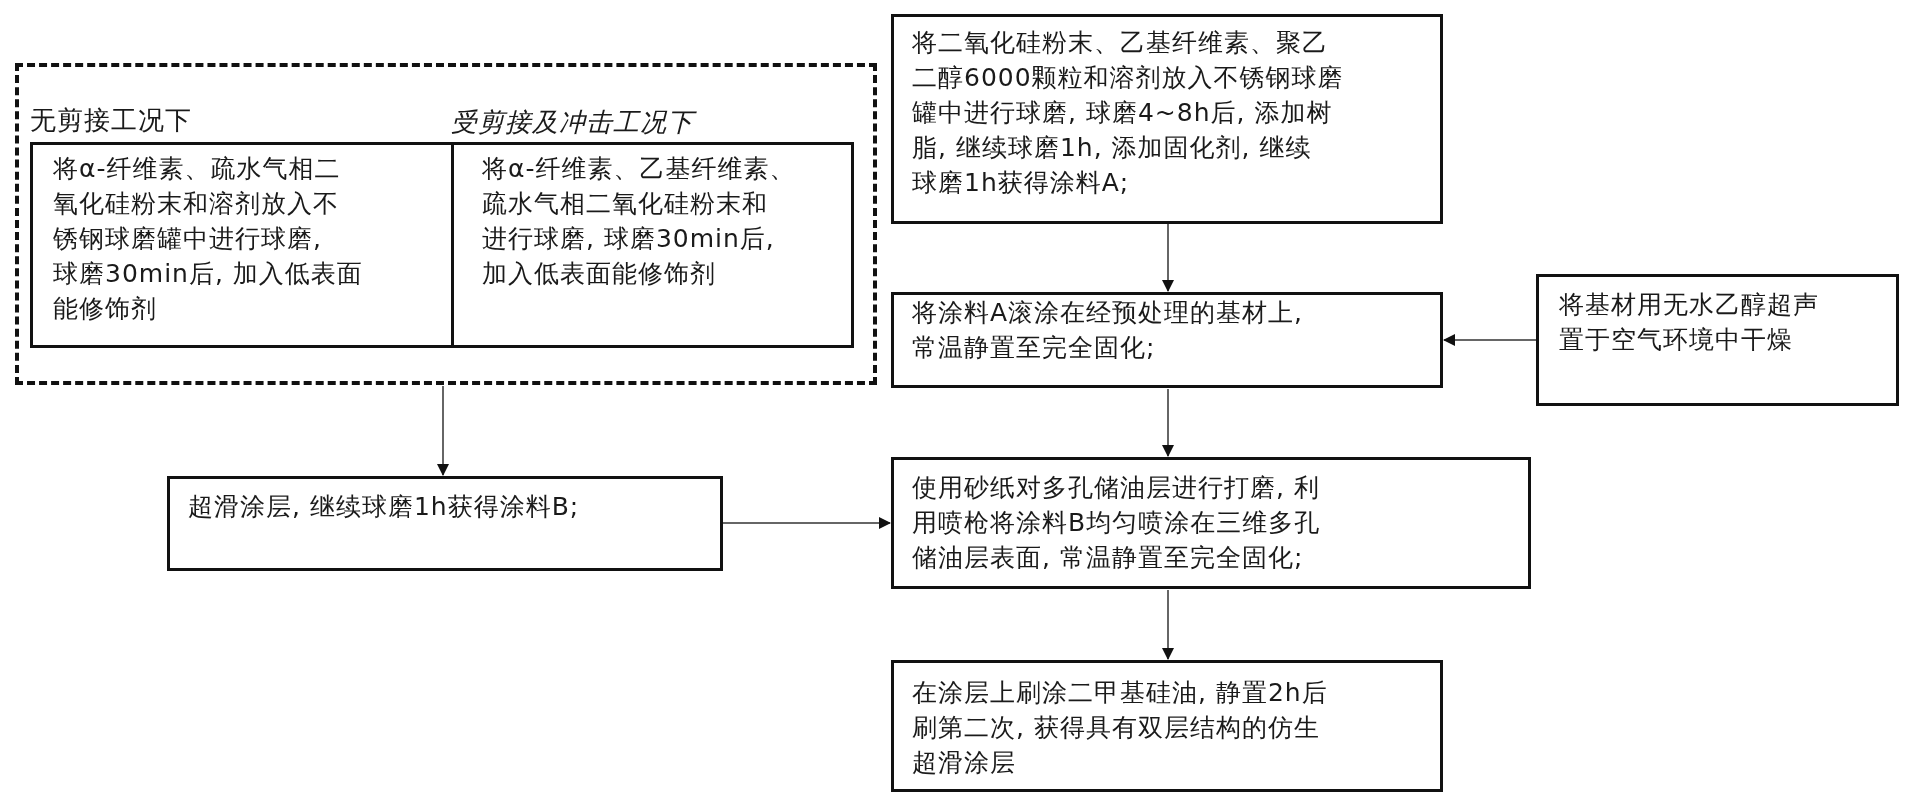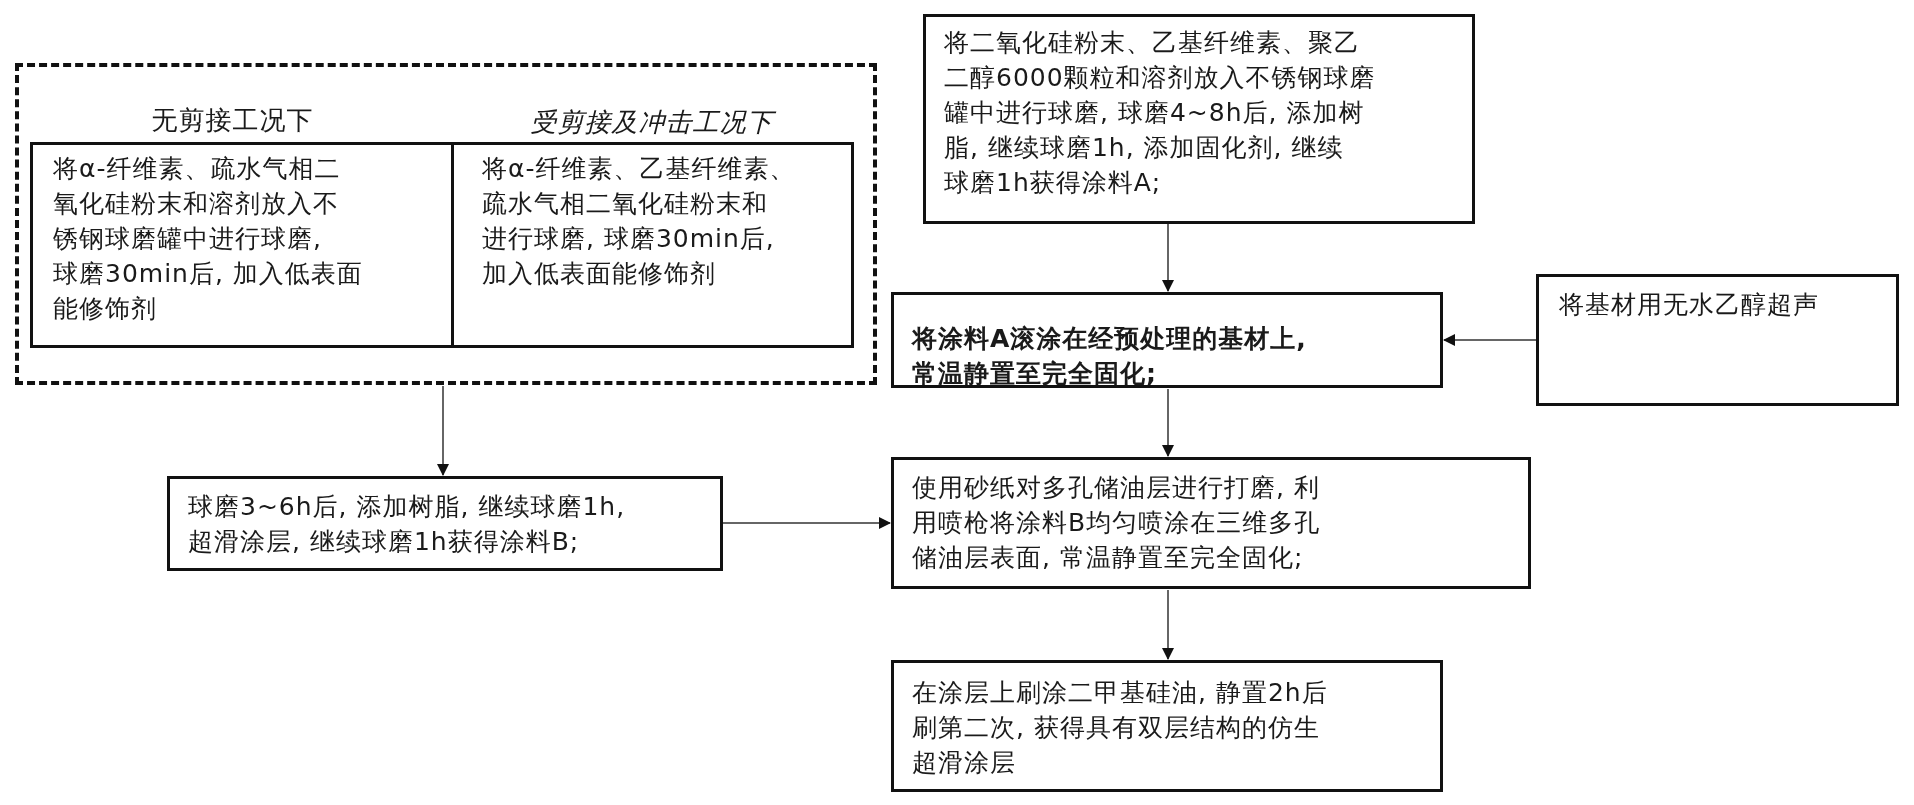--- a/index.html
+++ b/index.html
@@ -1,21 +1,21 @@
 <!DOCTYPE html>
 <html><head>
 <meta charset="utf-8">
 <style>
   html, body { margin:0; padding:0; background:#ffffff; }
   body { width:1914px; height:805px; position:relative; overflow:hidden;
          font-family:"DejaVu Sans", "Liberation Sans", sans-serif; color:#1a1a1a; }
   .box { position:absolute; border:3px solid #111; background:#fff; box-sizing:border-box;
          font-size:25px; line-height:35px; padding:6px 10px 6px 18px; letter-spacing:1px; }
   .dashed { position:absolute; border:4px dashed #111; box-sizing:border-box; }
-  .label { position:absolute; font-size:26px; line-height:30px; text-align:center; letter-spacing:1px; }
+  .label { position:absolute; font-size:26px; line-height:30px; text-align:left; letter-spacing:1px; }
   svg.arrows { position:absolute; left:0; top:0; }
   .line { display:block; white-space:nowrap; }
 </style>
 </head>
 <body>
 
 <div class="dashed" style="left:15px; top:63px; width:862px; height:322px;"></div>
 
 <div class="label" style="left:30px; top:105px; width:405px;">无剪接工况下</div>
 <div class="label" style="left:451px; top:107px; width:402px;font-style:italic;">受剪接及冲击工况下</div>
@@ -29,39 +29,39 @@
 </div>
 
 <div class="box" style="left:451px; top:142px; width:403px; height:206px; padding-left:28px;">
   <span class="line">将α-纤维素、乙基纤维素、</span>
   <span class="line">疏水气相二氧化硅粉末和</span>
   <span class="line">进行球磨, 球磨30min后,</span>
   <span class="line">加入低表面能修饰剂</span>
 </div>
 
 <div class="box" style="left:167px; top:476px; width:556px; height:95px; padding-top:10px;">
-  <span class="line">球磨3~6h后, 添加树脂, 继续球磨1h,</span>
   <span class="line">超滑涂层, 继续球磨1h获得涂料B;</span>
 </div>
 
-<div class="box" style="left:891px; top:14px; width:552px; height:210px; padding-top:8px;margin-left:32px;">
+<div class="box" style="left:891px; top:14px; width:552px; height:210px; padding-top:8px;">
   <span class="line">将二氧化硅粉末、乙基纤维素、聚乙</span>
   <span class="line">二醇6000颗粒和溶剂放入不锈钢球磨</span>
   <span class="line">罐中进行球磨, 球磨4~8h后, 添加树</span>
   <span class="line">脂, 继续球磨1h, 添加固化剂, 继续</span>
   <span class="line">球磨1h获得涂料A;</span>
 </div>
 
-<div class="box" style="left:891px; top:292px; width:552px; height:96px; padding-top:26px;font-weight:bold;">
+<div class="box" style="left:891px; top:292px; width:552px; height:96px; padding-top:0;">
   <span class="line">将涂料A滚涂在经预处理的基材上,</span>
   <span class="line">常温静置至完全固化;</span>
 </div>
 
 <div class="box" style="left:1536px; top:274px; width:363px; height:132px; padding-top:10px; padding-left:20px;">
   <span class="line">将基材用无水乙醇超声</span>
+  <span class="line">置于空气环境中干燥</span>
 </div>
 
 <div class="box" style="left:891px; top:457px; width:640px; height:132px; padding-top:10px;">
   <span class="line">使用砂纸对多孔储油层进行打磨, 利</span>
   <span class="line">用喷枪将涂料B均匀喷涂在三维多孔</span>
   <span class="line">储油层表面, 常温静置至完全固化;</span>
 </div>
 
 <div class="box" style="left:891px; top:660px; width:552px; height:132px; padding-top:12px;">
   <span class="line">在涂层上刷涂二甲基硅油, 静置2h后</span>

